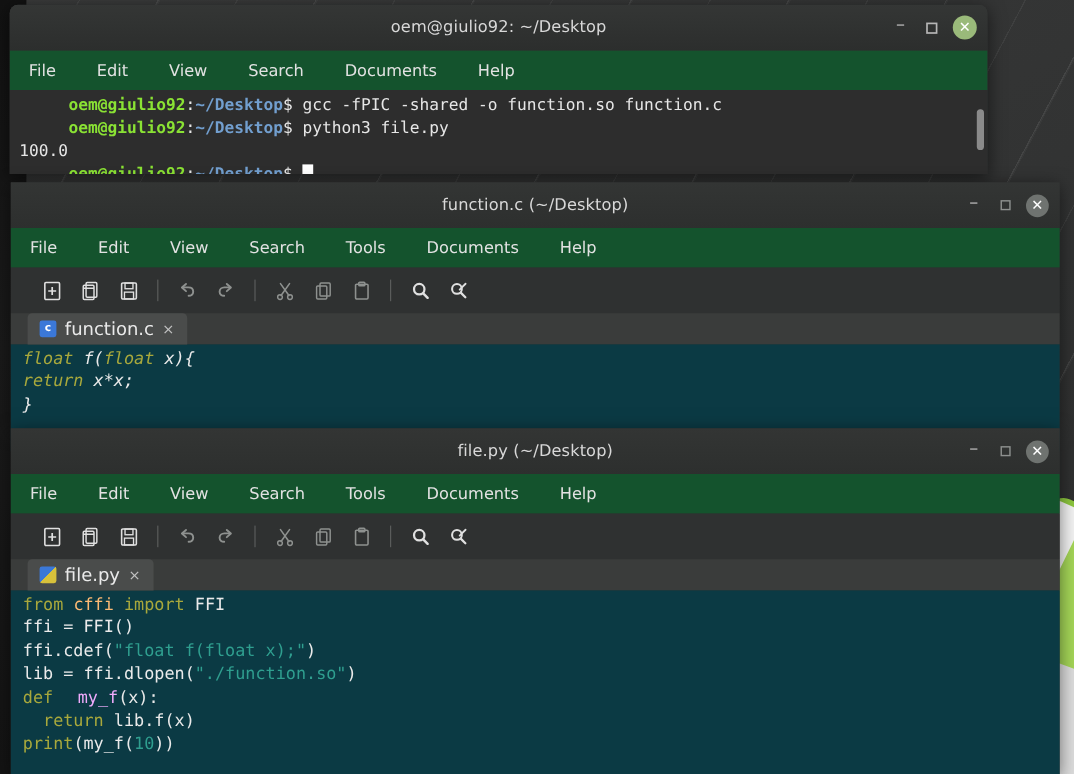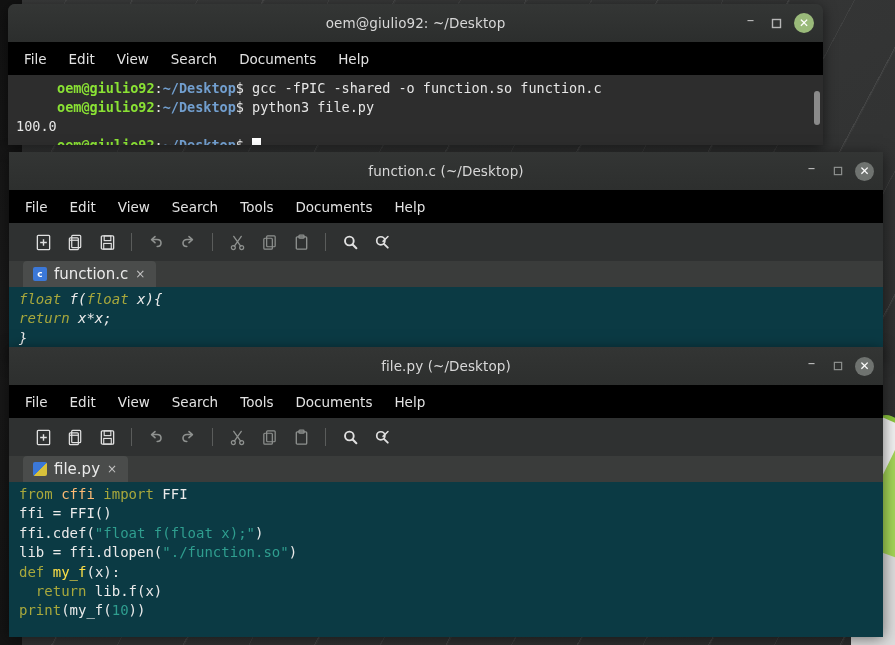--- a/index.html
+++ b/index.html
@@ -42,22 +42,22 @@
   .titlebar .title{font-size:13.5px;color:#d8d8d8;letter-spacing:.1px;}
   .winbtns{position:absolute;right:9px;top:0;height:38px;display:flex;align-items:center;gap:9px;}
   .wb{width:17px;height:17px;display:flex;align-items:center;justify-content:center;
     color:#b6b6b6;font-size:12px;line-height:1;}
   .wb.min{font-size:15px;padding-bottom:6px;}
   .wb.max svg{display:block;}
   .wb.close{border-radius:50%;color:#fff;font-size:12px;font-weight:bold;}
   .wb.close.term{background:#9aba7a;width:20px;height:20px;}
   .wb.close.ged{background:#6f7370;width:19px;height:19px;}
 
-  .menubar{display:flex;align-items:center;height:33px;padding-left:16px;gap:22px;
-    background:#000000;}
+  .menubar{display:flex;align-items:center;height:33px;padding-left:16px;gap:34px;
+    background:#14532d;}
   .menubar .mi{font-size:13.5px;color:#e2e2e2;}
 
   
   #terminal{left:8px;top:4px;width:815px;height:141px;border-radius:7px 7px 0 0;
     overflow:hidden;background:#2f3131;}
   #terminal .titlebar{background:linear-gradient(180deg,#343635,#2c2e2d);}
   #term-body{position:relative;background:#300a24;background:#2d2d2d;
     height:70px;padding:4px 0 0 8px;overflow:hidden;
     font-family:"DejaVu Sans Mono","Liberation Mono",monospace;font-size:13.5px;line-height:19px;}
   #term-body .ln{white-space:pre;color:#e6e6e6;}
@@ -87,27 +87,27 @@
   .ficon.c{background:#3b78d8;}
   .ficon.py{background:linear-gradient(135deg,#3b78d8 0 50%,#d8c13b 50% 100%);}
 
   .code{background:#0b3a44;padding:3px 0 0 10px;overflow:hidden;
     font-family:"DejaVu Sans Mono","Liberation Mono",monospace;
     font-size:14px;line-height:19.4px;color:#eaeaea;}
   .code .ln{white-space:pre;}
   .kw{color:#a8a83c;}
   .mod{color:#fdba74;}
   .str{color:#2f9e8f;}
-  .fn{color:#fde047;}
+  .fn{color:#f0abfc;margin-left:12px;}
   .num{color:#2f9e8f;}
   .plain{color:#eaeaea;}
 
   #gedit-c{left:9px;top:152px;width:874px;height:206px;}
   #gedit-c .code{height:86px;font-style:italic;}
-  #gedit-py{left:9px;top:347px;width:874px;height:288px;}
+  #gedit-py{left:9px;top:357px;width:874px;height:288px;}
   #gedit-py .code{height:152px;}
 </style>
 </head>
 <body>
 
 <div id="desktop">
   <div id="wall-dark-left"></div>
   <div id="wall-green">
     <div class="g1"></div>
       <div class="g2"></div>

